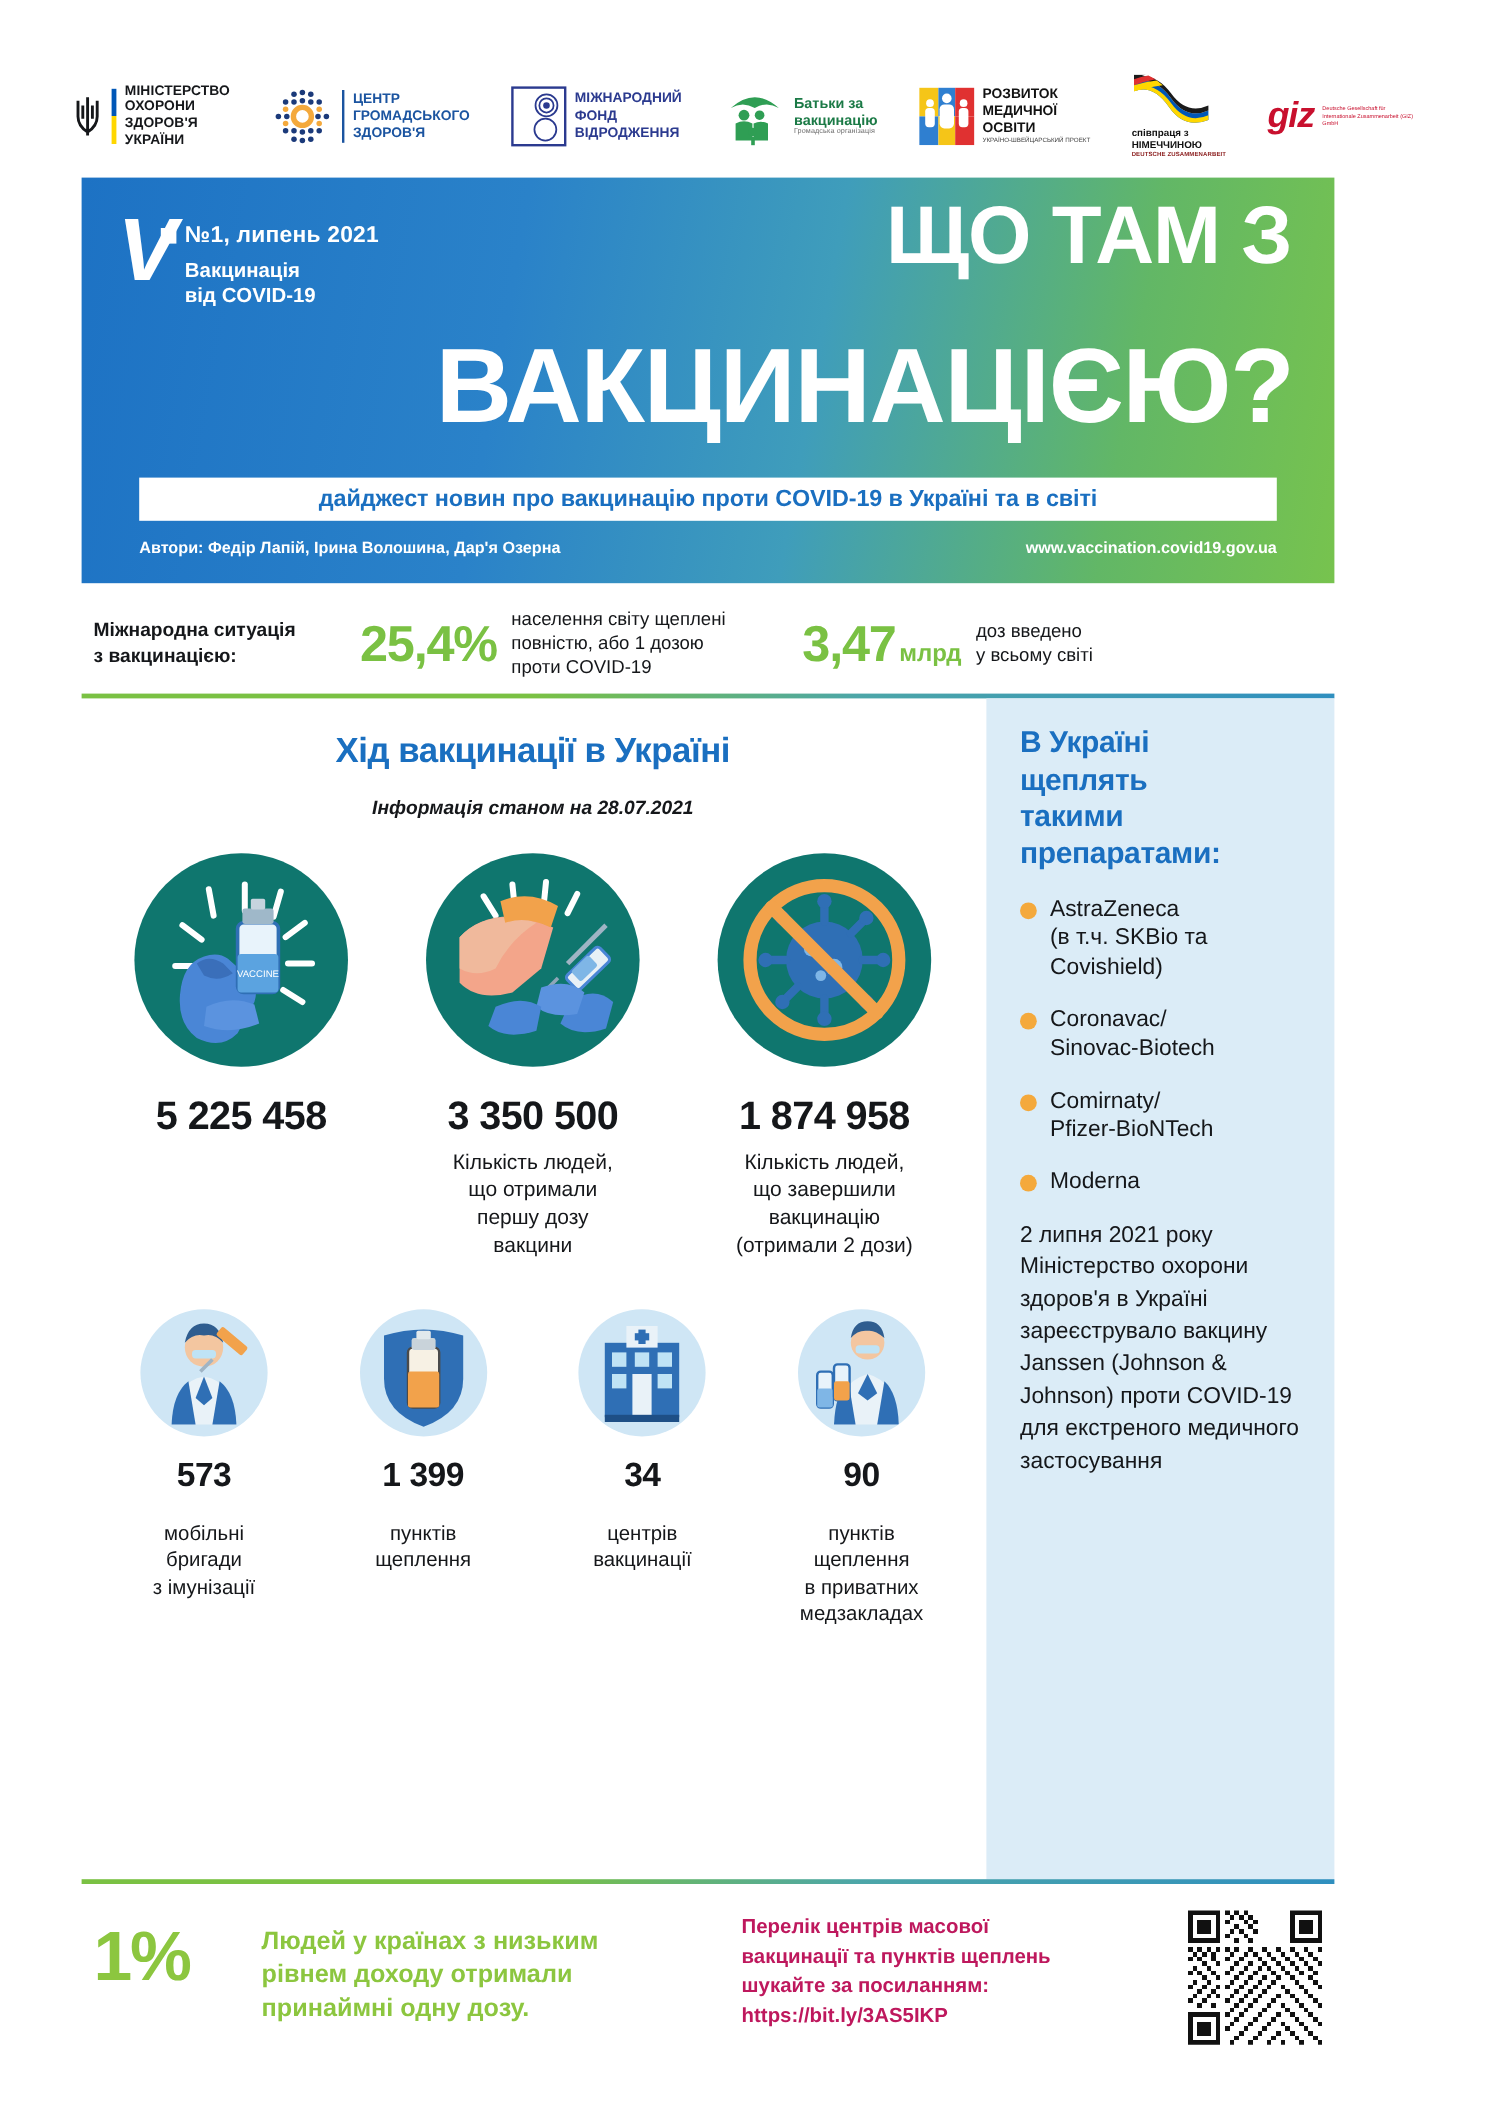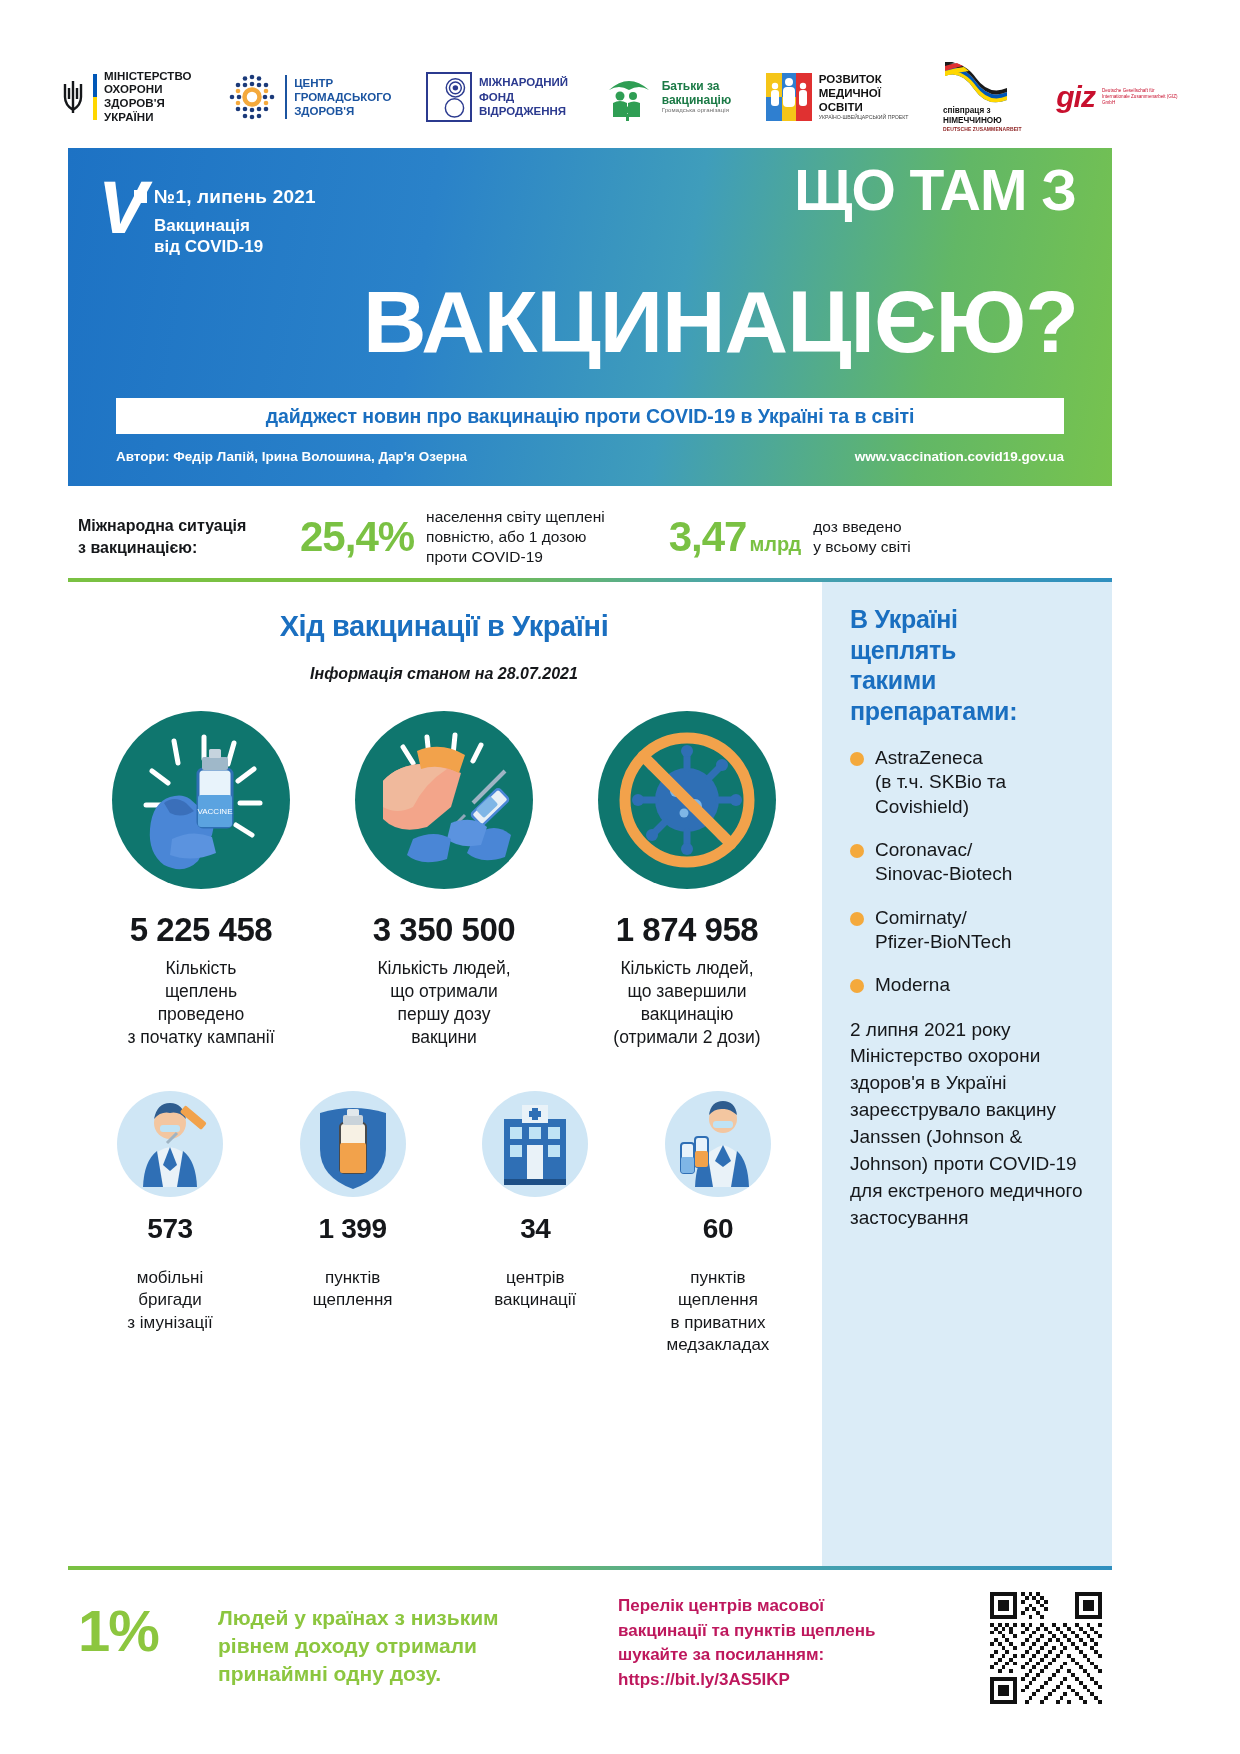--- a/index.html
+++ b/index.html
@@ -95,21 +95,21 @@
     width: 13px; height: 13px; background: #ffffff;
   }
   .hero-kicker {
     position: absolute; top: 68px; left: 86px;
     font-size: 17px; font-weight: bold; color: #ffffff; line-height: 1.22;
   }
   .hero-title {
     position: absolute;
     top: 14px; left: 0; width: 1044px;
     text-align: right; padding-right: 36px;
-    font-size: 57px; font-weight: bold; color: #ffffff;
+    font-size: 68px; font-weight: bold; color: #ffffff;
     line-height: 1.0; letter-spacing: -1px;
   }
   .hero-title-2 {
     position: absolute;
     top: 130px; left: 0; width: 1044px;
     text-align: right; padding-right: 34px;
     font-size: 88px; font-weight: bold; color: #ffffff;
     line-height: 1.0; letter-spacing: -1px;
   }
   .hero-subtitle-band {
@@ -469,26 +469,20 @@
             <path d="M52 92 Q62 84 74 92 L82 100 Q70 108 58 102 Z" fill="#3a6fba"></path>
             <rect x="86" y="58" width="34" height="58" rx="5" fill="#e8f3fb" stroke="#2f6fb5" stroke-width="3"></rect>
             <rect x="86" y="84" width="34" height="32" rx="3" fill="#5ba3e0"></rect>
             <rect x="90" y="46" width="26" height="13" rx="2" fill="#9fb8c9"></rect>
             <rect x="97" y="38" width="12" height="9" rx="1.5" fill="#c6d4de"></rect>
             <text x="103" y="103" font-size="8" fill="#ffffff" text-anchor="middle" font-family="Liberation Sans, sans-serif">VACCINE</text>
             <path d="M60 128 Q80 118 100 126 L104 142 Q80 152 58 144 Z" fill="#5b93df"></path>
           </svg>
         </div>
         <div class="stat-num">5 225 458</div>
-        <div class="stat-cap">
-          <div>Кількість</div>
-          <div>щеплень</div>
-          <div>проведено</div>
-          <div>з початку кампанії</div>
-        </div>
       </div>
 
       <div class="illus-cell">
         <div class="illus-circle">
           <svg class="sv" viewBox="0 0 178 178">
             <g stroke="#fff" stroke-width="5" stroke-linecap="round">
               <line x1="72" y1="26" x2="74" y2="46"></line>
                 <line x1="100" y1="24" x2="98" y2="44"></line>
               <line x1="126" y1="34" x2="118" y2="50"></line>
                 <line x1="48" y1="36" x2="58" y2="52"></line>
@@ -633,21 +627,21 @@
             <path d="M30 96 Q32 62 58 54 Q82 60 84 96 Z" fill="#e9f2f8"></path>
             <path d="M58 54 L50 70 L58 76 L66 70 Z" fill="#2f6fb5"></path>
             <path d="M30 96 Q31 70 42 60 L48 96 Z" fill="#2f6fb5"></path>
             <path d="M84 96 Q83 70 72 60 L66 96 Z" fill="#2f6fb5"></path>
             <rect x="16" y="52" width="13" height="30" rx="3" fill="#e8f3fb" stroke="#2f6fb5" stroke-width="2"></rect>
             <rect x="16" y="66" width="13" height="16" rx="2" fill="#7fb6e6"></rect>
             <rect x="30" y="46" width="13" height="30" rx="3" fill="#e8f3fb" stroke="#2f6fb5" stroke-width="2"></rect>
             <rect x="30" y="60" width="13" height="16" rx="2" fill="#f2a24b"></rect>
           </svg>
         </div>
-        <div class="small-num">60</div>
+        <div class="small-num">90</div>
         <div class="small-cap">
           <div>пунктів</div>
           <div>щеплення</div>
           <div>в приватних</div>
           <div>медзакладах</div>
         </div>
       </div>
 
     </div>
   </div>

